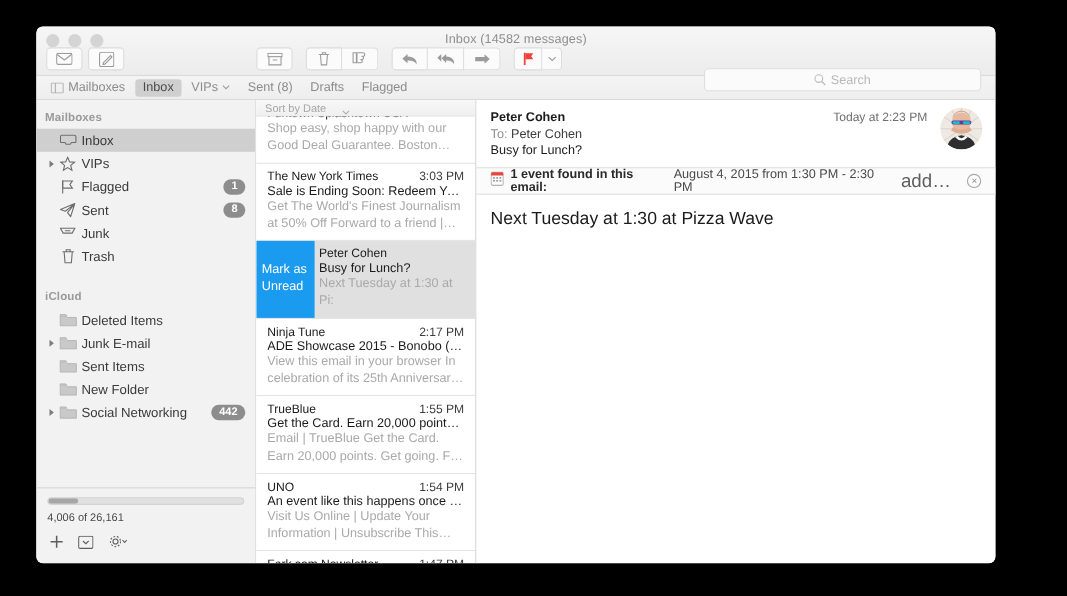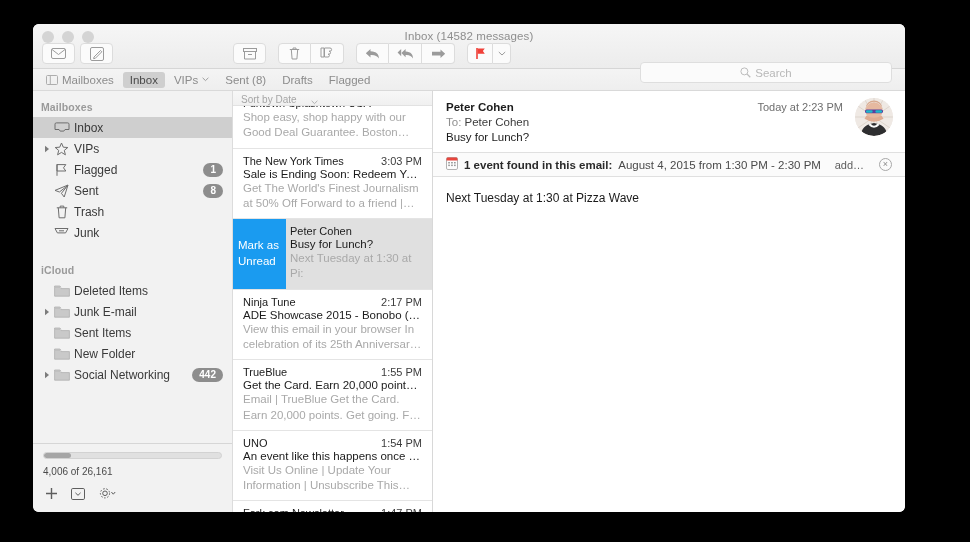--- a/index.html
+++ b/index.html
@@ -231,28 +231,28 @@
     border-top: 1px solid #e0e0e0;
     border-bottom: 1px solid #e0e0e0;
     background: #fbfbfb;
     height: 25px;
     display: flex; align-items: center;
     padding: 0 13px 0 13px; gap: 6px;
   }
   .ev-txt { font-size: 11.5px; color: #2a2a2a; font-weight: bold; }
   .ev-det { font-size: 11.5px; color: #4a4a4a; }
   .ev-spacer { flex: 1; }
-  .ev-add { font-size: 11px; color: #5e5e5e; }
+  .ev-add { font-size: 17px; color: #5e5e5e; }
   .ev-close {
     width: 13px; height: 13px; border-radius: 50%;
     border: 1px solid #a8a8a8; color: #8a8a8a;
     font-size: 9px; line-height: 11px; text-align: center;
     margin-left: 9px;
   }
-  .rd-body { padding: 14px 13px; font-size: 12px; color: #1b1b1b; }
+  .rd-body { padding: 14px 13px; font-size: 16px; color: #1b1b1b; }
 </style>
 </head>
 <body>
 
 <div class="window">
 
   <div class="titlebar">
     <div class="traffic">
       <div class="light"></div>
       <div class="light"></div>
@@ -422,36 +422,36 @@
               <path d="M14 1 L1 6.4 L5.4 8 L13.6 1.6 L7.4 9.3 L10.2 13 Z" fill="none" stroke="#6d6d6d" stroke-linejoin="round"></path>
             </svg>
           </span>
           <span class="sb-label">Sent</span>
           <span class="sb-badge">8</span>
         </div>
 
         <div class="sb-item">
           <span class="sb-tri"></span>
           <span class="sb-ico">
-            <svg width="12" height="14" viewBox="0 0 12 14">
-              <path d="M0.8 2.8 h10.4 M2.3 2.8 l.8 10 h5.8 l.8 -10 M4.2 2.6 v-1.5 h3.6 v1.5" fill="none" stroke="#6d6d6d"></path>
-            </svg>
-          </span>
-          <span class="sb-label">Trash</span>
-        </div>
-
-        <div class="sb-item">
-          <span class="sb-tri"></span>
-          <span class="sb-ico">
             <svg width="15" height="13" viewBox="0 0 15 13">
               <path d="M1 2.5 h13 l-2.4 4.4 h-8.2 Z" fill="none" stroke="#6d6d6d"></path>
               <path d="M5 4.8 h5" stroke="#6d6d6d" fill="none"></path>
             </svg>
           </span>
           <span class="sb-label">Junk</span>
+        </div>
+
+        <div class="sb-item">
+          <span class="sb-tri"></span>
+          <span class="sb-ico">
+            <svg width="12" height="14" viewBox="0 0 12 14">
+              <path d="M0.8 2.8 h10.4 M2.3 2.8 l.8 10 h5.8 l.8 -10 M4.2 2.6 v-1.5 h3.6 v1.5" fill="none" stroke="#6d6d6d"></path>
+            </svg>
+          </span>
+          <span class="sb-label">Trash</span>
         </div>
 
         <div class="sb-gap"></div>
 
         <div class="sb-gap"></div>
         <div class="sb-head">iCloud</div>
 
 
         <div class="sb-item">
           <span class="sb-tri"></span>

